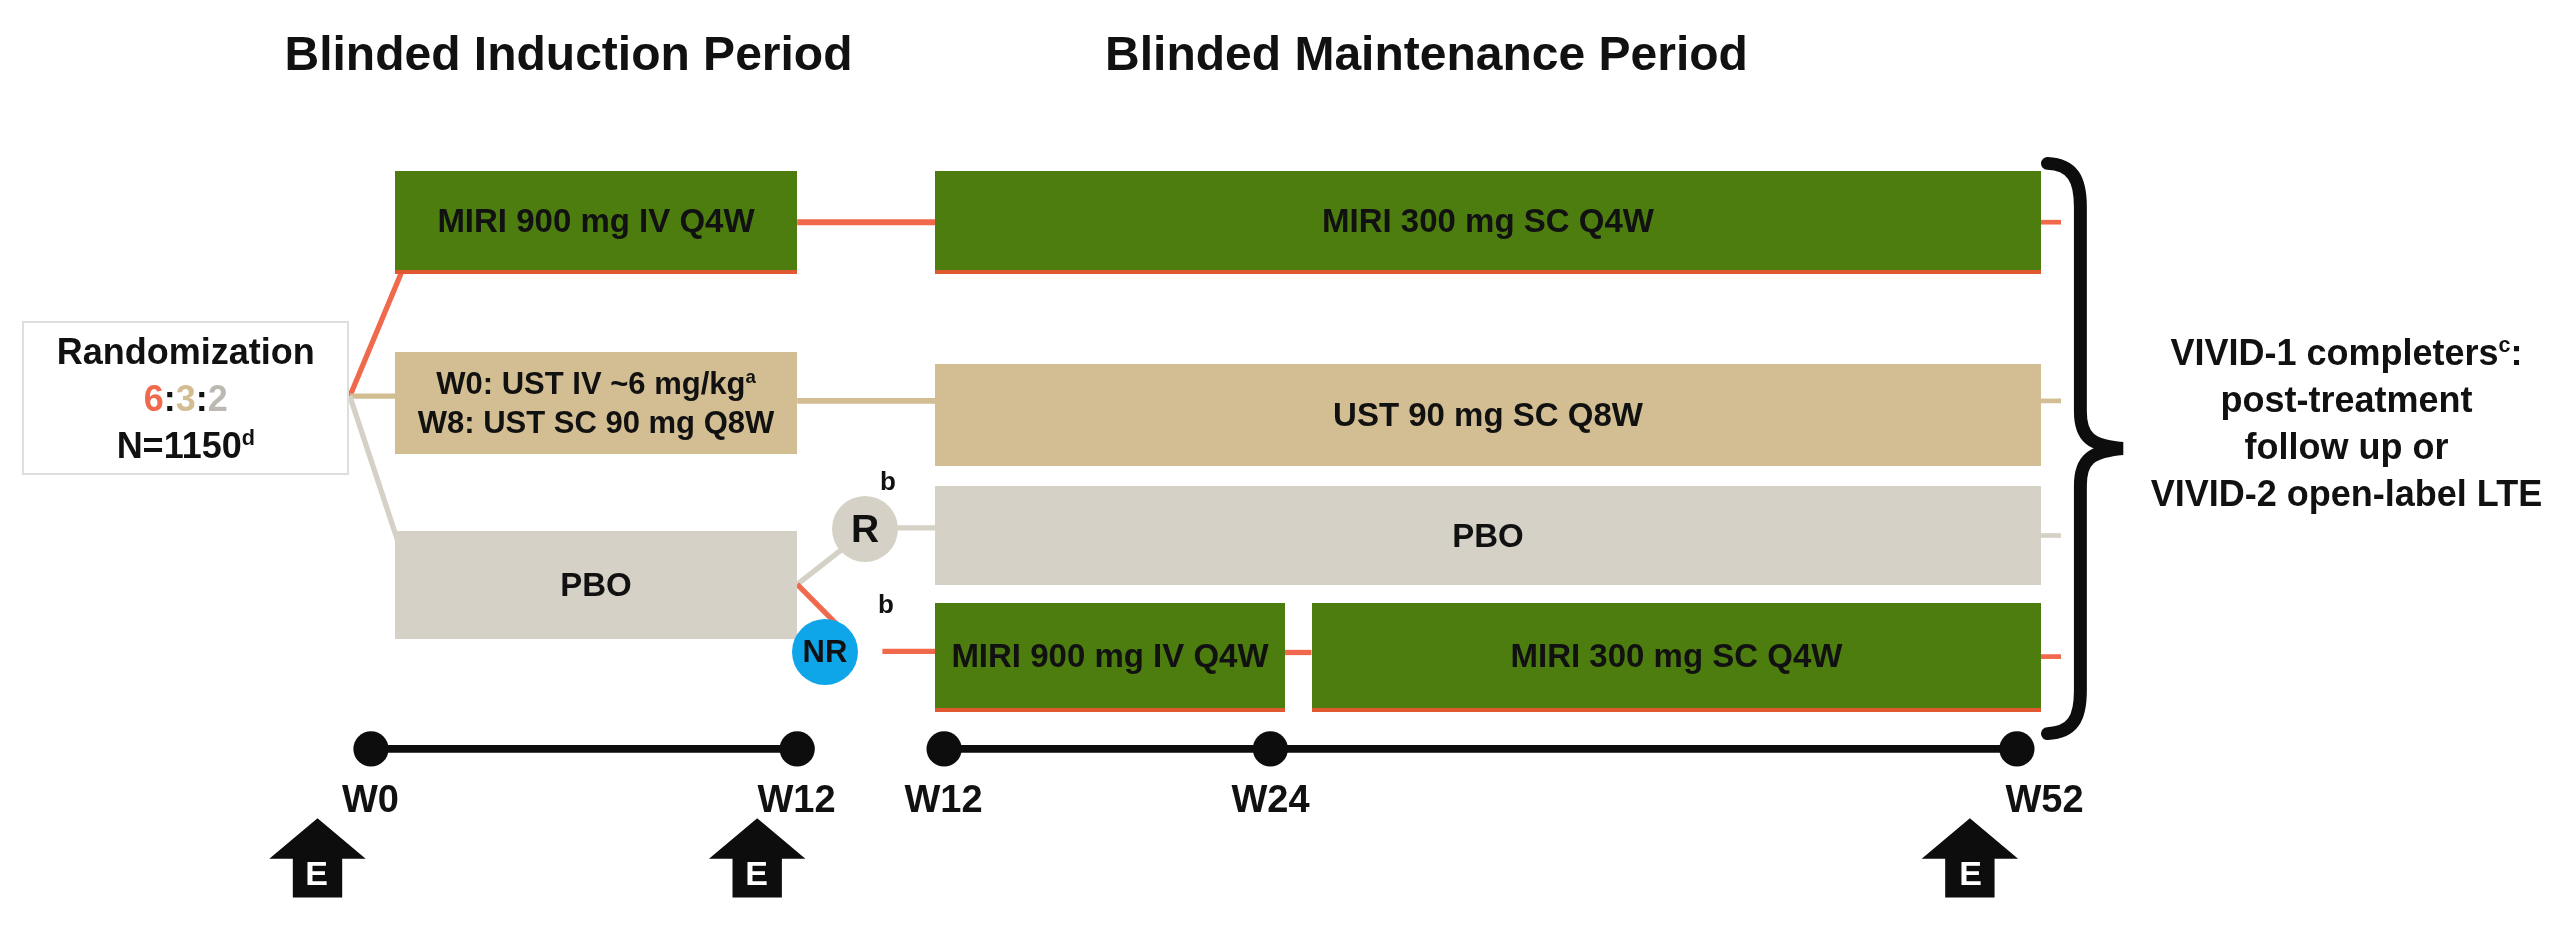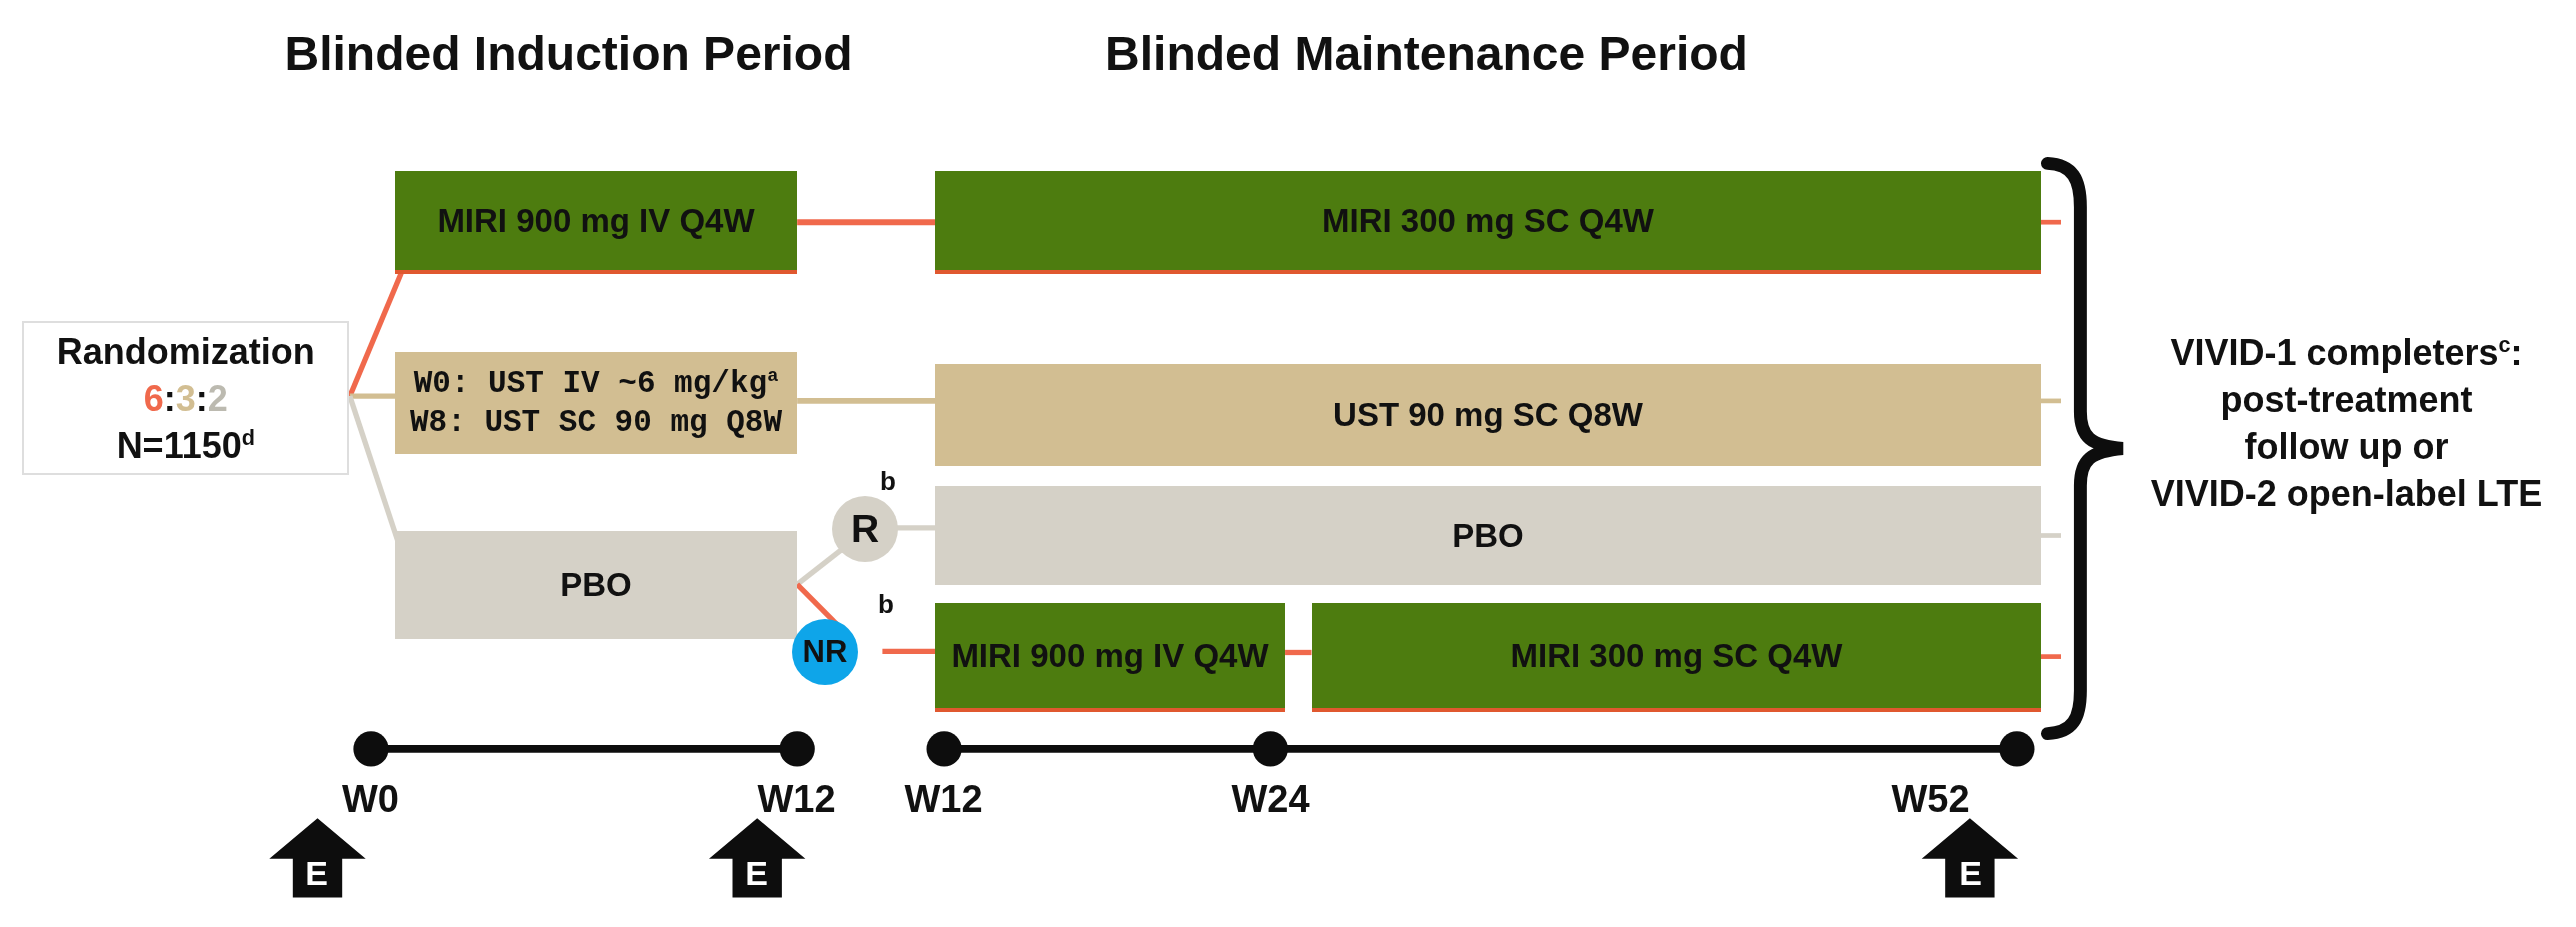--- a/index.html
+++ b/index.html
@@ -15,21 +15,21 @@
     display:flex;flex-direction:column;align-items:center;justify-content:center;
     font-size:36px;line-height:47px;text-align:center;
   }
   .box{
     position:absolute;display:flex;flex-direction:column;align-items:center;justify-content:center;
     text-align:center;font-size:33px;z-index:1;box-sizing:border-box;
   }
   .salmon{background:#4d7c0f;border-bottom:4.1px solid #E0582F;}
   .tan{background:#D2BE92;}
   .graybg{background:#D5D1C7;}
-  .ust-lines{font-size:31px;line-height:39px;font-family:Liberation Mono, monospace;}
+  .ust-lines{font-size:31px;line-height:39px;}
   .circle{
     position:absolute;width:66px;height:66px;border-radius:50%;z-index:2;
     display:flex;align-items:center;justify-content:center;
   }
   .bsup{position:absolute;font-size:26px;z-index:3;}
   .wk{position:absolute;top:778px;width:141px;text-align:center;font-size:38px;z-index:1;}
   .elabel{position:absolute;top:854px;width:49px;text-align:center;font-size:34px;color:#ffffff;z-index:2;}
   .outcome{
     position:absolute;left:2117px;top:329px;width:459px;z-index:1;
     text-align:center;font-size:36px;line-height:47px;
@@ -124,21 +124,21 @@
   <div class="bsup" style="left:880px;top:466px;">b</div>
   <div class="circle" style="left:792px;top:619px;font-size:31px;background:#0ea5e9;">
     <span>NR</span>
   </div>
   <div class="bsup" style="left:878px;top:589px;">b</div>
 
   <div class="wk" style="left:300px;">W0</div>
   <div class="wk" style="left:726px;">W12</div>
   <div class="wk" style="left:873px;">W12</div>
   <div class="wk" style="left:1200px;">W24</div>
-  <div class="wk" style="left:1860px;">W52</div>
+  <div class="wk" style="left:1974px;">W52</div>
 
   <div class="elabel" style="left:292px;">E</div>
   <div class="elabel" style="left:732px;">E</div>
   <div class="elabel" style="left:1946px;">E</div>
 
   <div class="outcome">
     <div><span>VIVID-1 completers</span><sup>c</sup><span>:</span></div>
     <div>post-treatment</div>
     <div>follow up or</div>
     <div>VIVID-2 open-label LTE</div>

